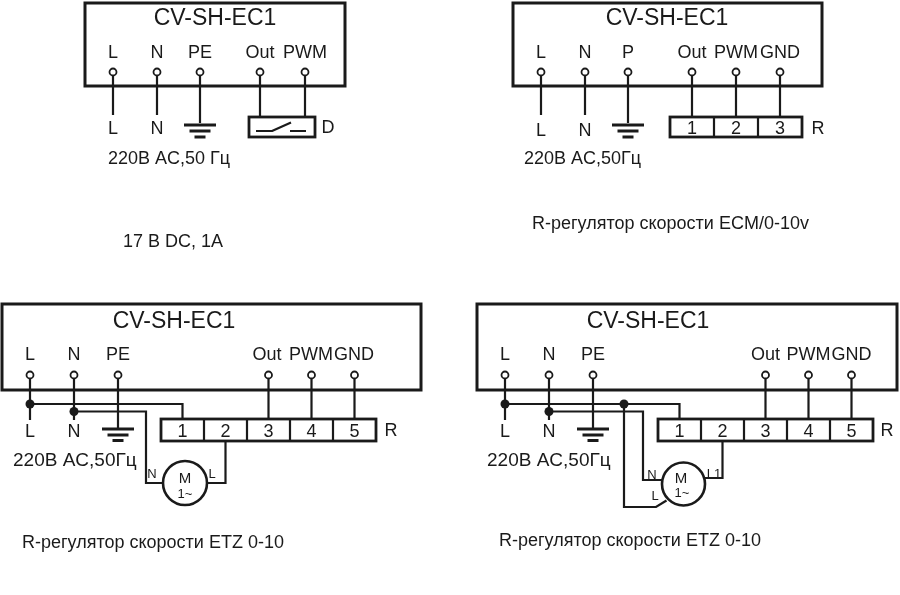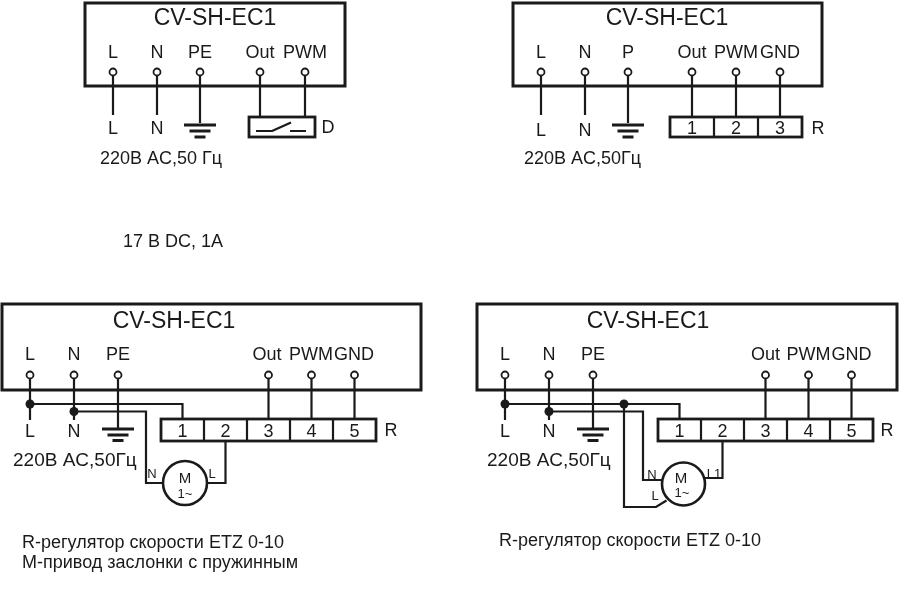--- a/index.html
+++ b/index.html
@@ -109,37 +109,38 @@
 
   <div class="t c fs23" style="left:215px;top:17px">CV-SH-EC1</div>
   <div class="t c" style="left:113px;top:52px">L</div>
   <div class="t c" style="left:157px;top:52px">N</div>
   <div class="t c" style="left:200px;top:52px">PE</div>
   <div class="t c" style="left:260px;top:52px">Out</div>
   <div class="t c" style="left:305px;top:52px">PWM</div>
   <div class="t c" style="left:113px;top:128px">L</div>
   <div class="t c" style="left:157px;top:128px">N</div>
   <div class="t c" style="left:328px;top:127px">D</div>
-  <div class="t l" style="left:100px;top:158px">220В AC,50 Гц</div>
+  <div class="t l" style="left:108px;top:158px">220В AC,50 Гц</div>
   <div class="t l" style="left:123px;top:241px">17 В DC, 1А</div>
 
   <div class="t c fs23" style="left:667px;top:17px">CV-SH-EC1</div>
   <div class="t c" style="left:541px;top:52px">L</div>
   <div class="t c" style="left:585px;top:52px">N</div>
   <div class="t c" style="left:628px;top:52px">P</div>
   <div class="t c" style="left:692px;top:52px">Out</div>
   <div class="t c" style="left:736px;top:52px">PWM</div>
   <div class="t c" style="left:780px;top:52px">GND</div>
   <div class="t c" style="left:692px;top:128px">1</div>
   <div class="t c" style="left:736px;top:128px">2</div>
   <div class="t c" style="left:780px;top:128px">3</div>
   <div class="t c" style="left:818px;top:128px">R</div>
   <div class="t c" style="left:541px;top:130px">L</div>
   <div class="t c" style="left:585px;top:130px">N</div>
   <div class="t l" style="left:524px;top:158px">220В AC,50Гц</div>
+  <div class="t l" style="left:532px;top:223px">R-регулятор скорости ECM/0-10v</div>
 
   <div class="t c fs23" style="left:174px;top:320px">CV-SH-EC1</div>
   <div class="t c" style="left:30px;top:354px">L</div>
   <div class="t c" style="left:74px;top:354px">N</div>
   <div class="t c" style="left:118px;top:354px">PE</div>
   <div class="t c" style="left:267px;top:354px">Out</div>
   <div class="t c" style="left:311px;top:354px">PWM</div>
   <div class="t c" style="left:354px;top:354px">GND</div>
   <div class="t c" style="left:30px;top:431px">L</div>
   <div class="t c" style="left:74px;top:431px">N</div>
@@ -148,21 +149,20 @@
   <div class="t c" style="left:268.5px;top:430.5px">3</div>
   <div class="t c" style="left:311.5px;top:430.5px">4</div>
   <div class="t c" style="left:354.5px;top:430.5px">5</div>
   <div class="t c" style="left:391px;top:430px">R</div>
   <div class="t c fs15" style="left:185px;top:477px">M</div>
   <div class="t c fs13" style="left:185px;top:493px">1~</div>
   <div class="t c fs13" style="left:152px;top:473px">N</div>
   <div class="t c fs13" style="left:212px;top:473px">L</div>
   <div class="t l fs19" style="left:13px;top:459px">220В AC,50Гц</div>
   <div class="t l" style="left:22px;top:542px">R-регулятор скорости ETZ 0-10</div>
-  <div class="t l" style="left:22px;top:562px">М-привод заслонки с пружинным</div>
 
   <div class="t c fs23" style="left:648px;top:320px">CV-SH-EC1</div>
   <div class="t c" style="left:505px;top:354px">L</div>
   <div class="t c" style="left:549px;top:354px">N</div>
   <div class="t c" style="left:593px;top:354px">PE</div>
   <div class="t c" style="left:765.5px;top:354px">Out</div>
   <div class="t c" style="left:808.5px;top:354px">PWM</div>
   <div class="t c" style="left:851.5px;top:354px">GND</div>
   <div class="t c" style="left:505px;top:431px">L</div>
   <div class="t c" style="left:549px;top:431px">N</div>

